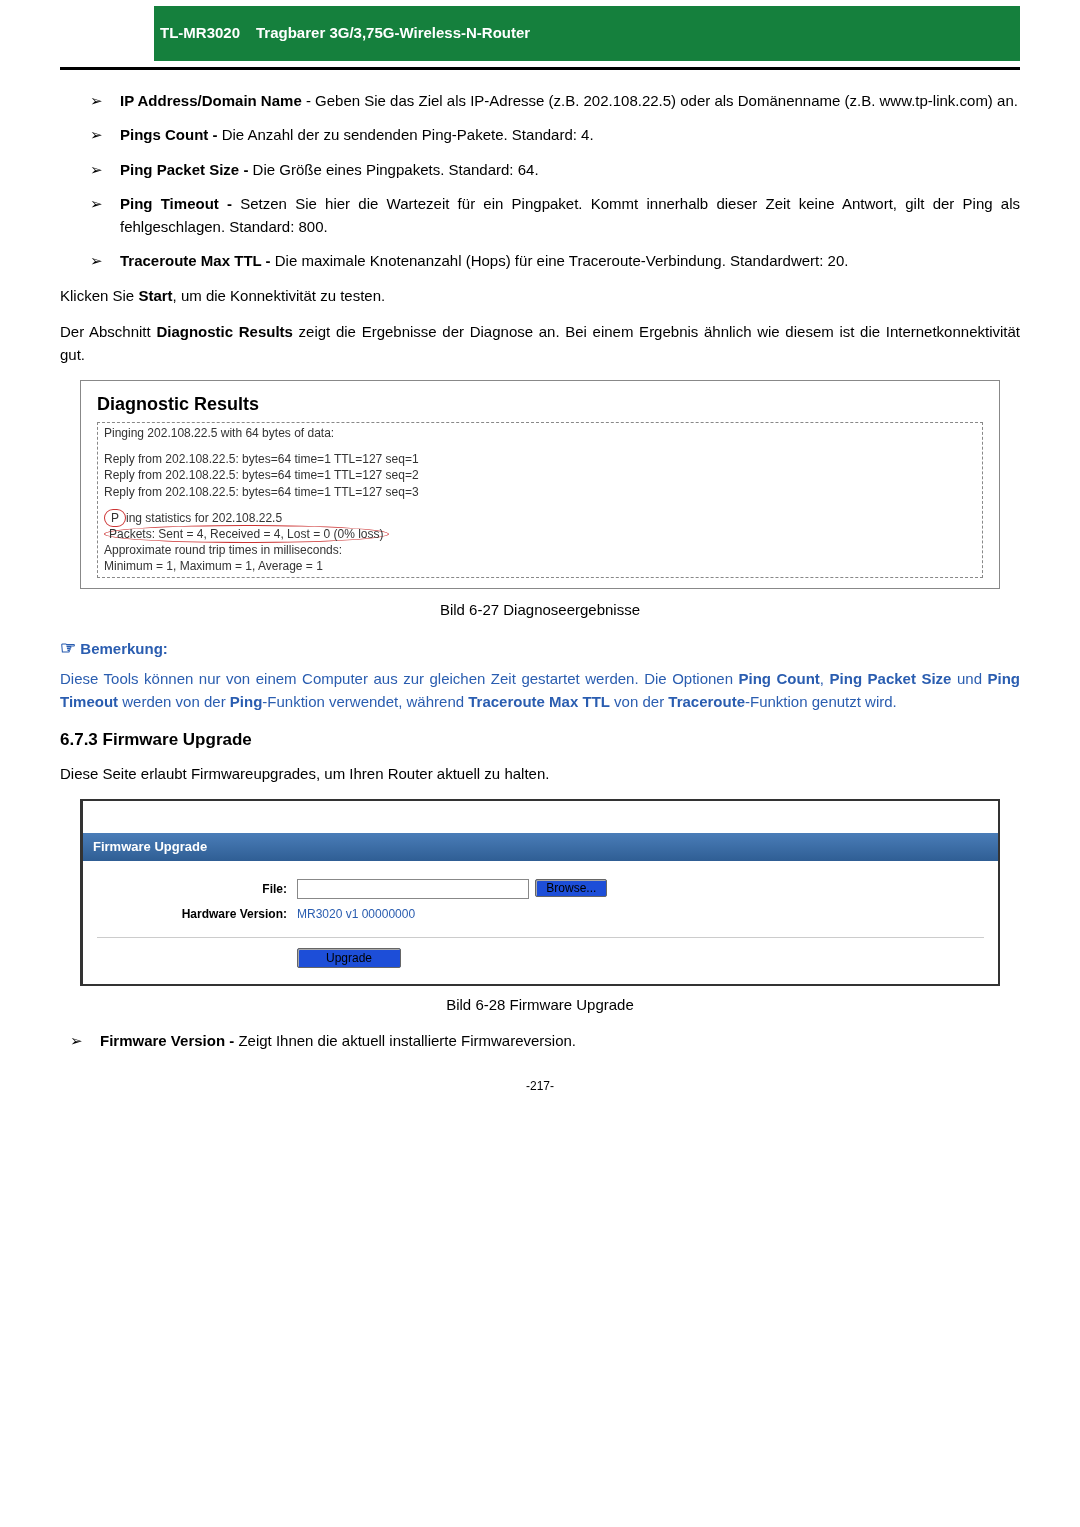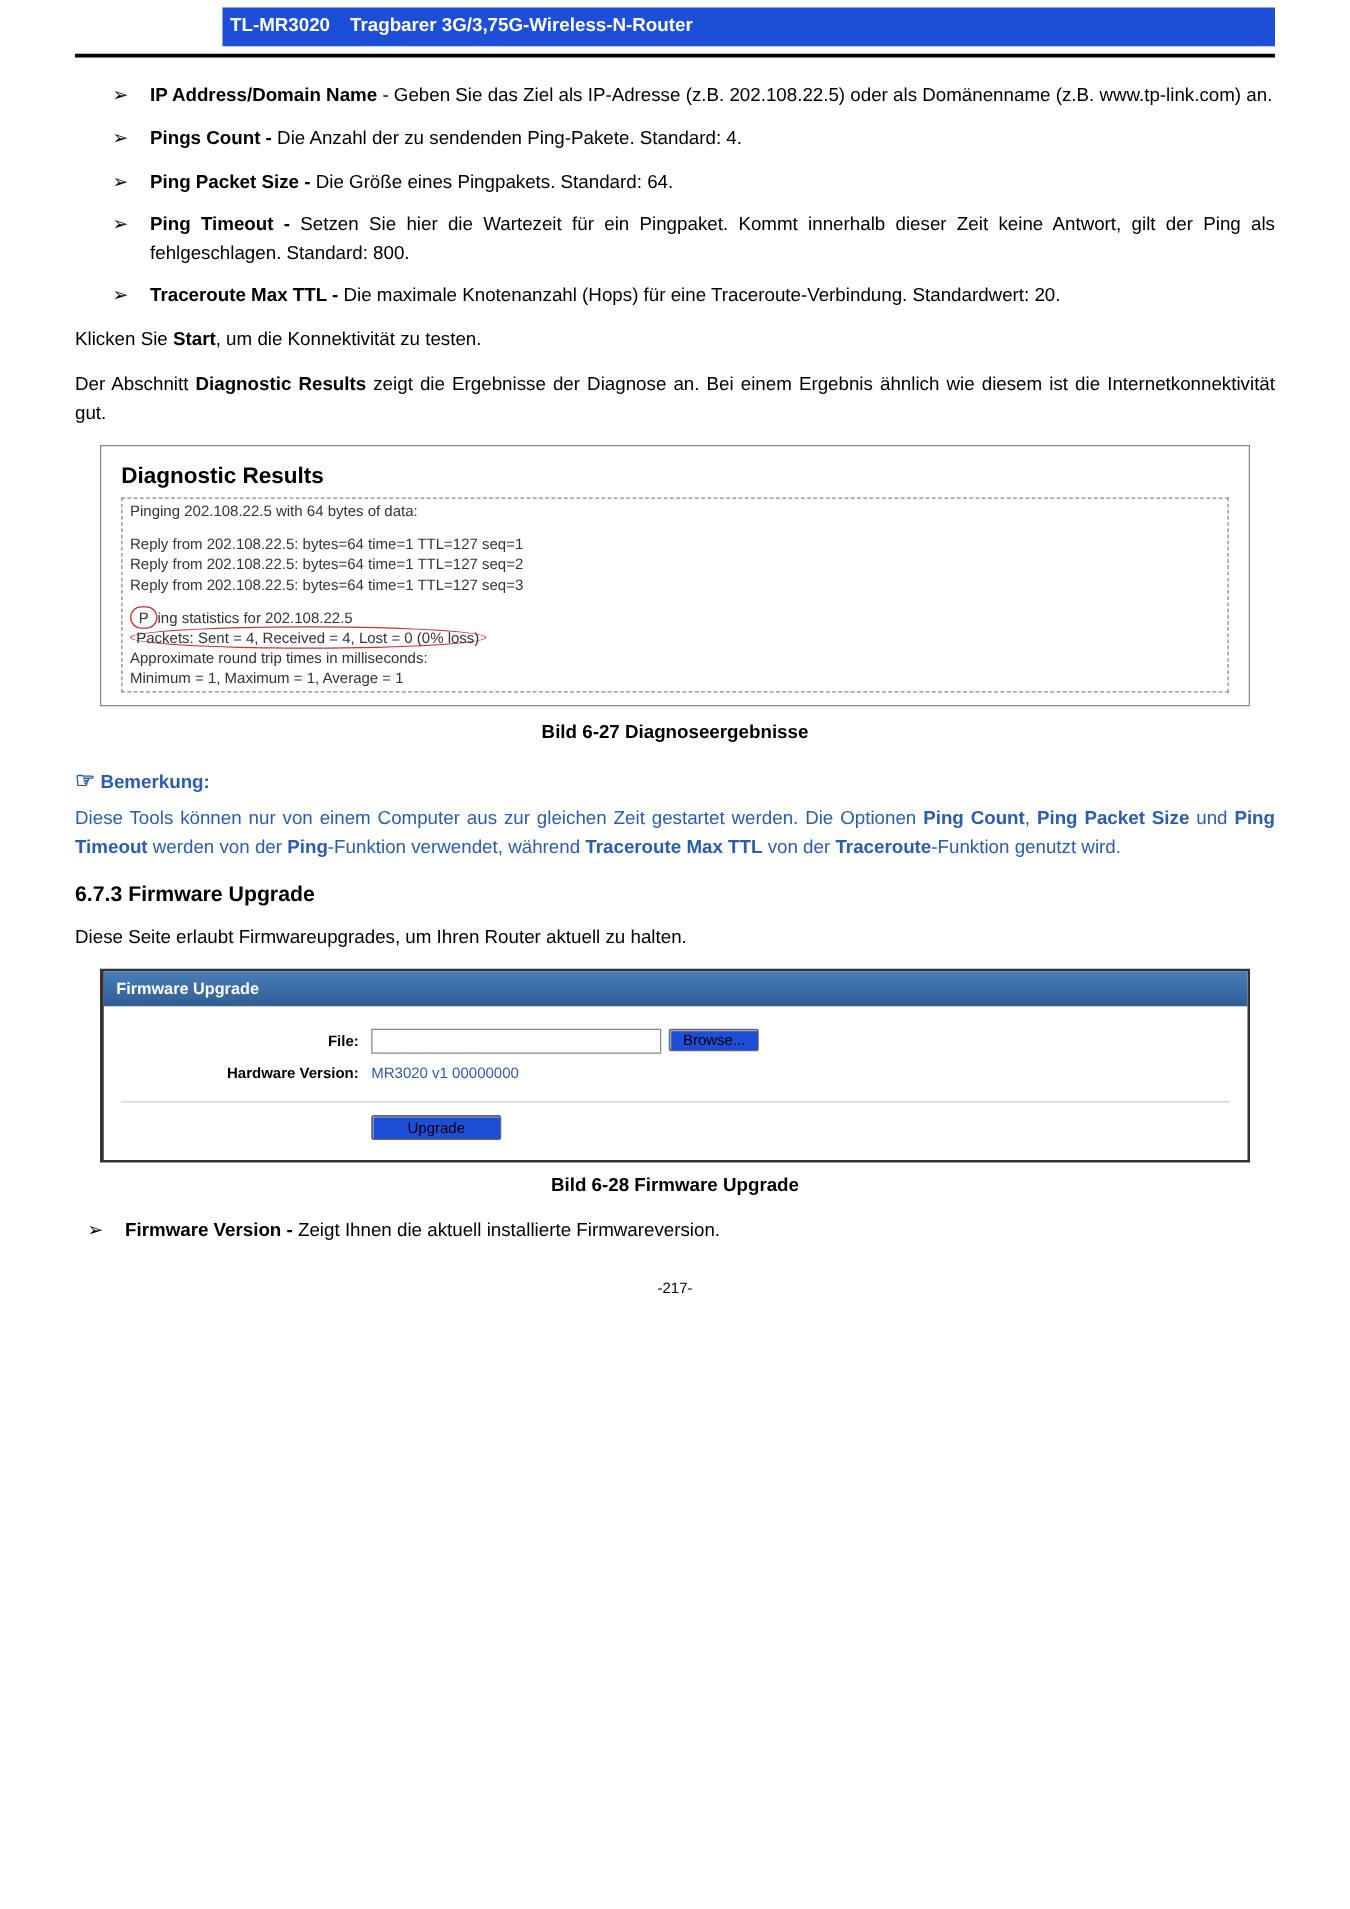--- a/index.html
+++ b/index.html
@@ -10,26 +10,26 @@
     padding: 0 60px 30px 60px;
     line-height: 1.5;
     background: #fff;
   }
   .header-bar {
     border-bottom: 3px solid #000;
     padding: 6px 0;
     margin-bottom: 20px;
   }
   .header-inner {
-    background: #1d4ed8;
+    background: #15803d;
     color: #fff;
     font-weight: bold;
-    padding: 4px 6px;
+    padding: 16px 6px;
     text-align: left;
-    margin-left: 118px;
+    margin-left: 94px;
   }
   .header-inner .gap { display:inline-block; width:16px; }
   ul.bullets {
     list-style: none;
     padding: 0 0 0 30px;
     margin: 0 0 10px 0;
   }
   ul.bullets > li {
     position: relative;
     padding-left: 30px;
@@ -58,39 +58,40 @@
     color: #333;
     line-height: 1.35;
   }
   .oval {
     display: inline-block;
     border: 1.5px solid #c33;
     border-radius: 50%/60%;
     padding: 0 6px;
     margin: -2px 0;
   }
-  .caption { text-align: center; margin: 8px 0 14px 0; font-weight: bold; }
+  .caption { text-align: center; margin: 8px 0 14px 0; }
   .note-head { color: #2a5db0; font-weight: bold; margin: 6px 0; }
   .note-head .hand { font-size: 18px; }
   .note-body { color: #2a5db0; text-align: justify; margin-bottom: 14px; }
   .note-body b { color: #2a5db0; }
   h3.sec { font-size: 17px; font-weight: bold; margin: 14px 0 8px 0; }
   .fw-box {
     border: 2px solid #333;
     border-left: 3px solid #333;
     margin: 8px 20px;
     font-size: 12px;
   }
   .fw-titlebar {
     background: #3a6ea5;
     background: linear-gradient(#4a7db8, #2f5e94);
     color: #fff;
     font-weight: bold;
     padding: 4px 10px;
     font-size: 13px;
+    margin-top: 32px;
   }
   .fw-body {
     padding: 18px 14px 10px 14px;
   }
   .fw-row { display:flex; align-items:center; margin-bottom:6px; }
   .fw-label { width: 190px; text-align: right; font-weight: bold; color:#000; padding-right:10px; font-size:12px;}
   .fw-val { color: #2a5db0; font-size:12px; }
   .fw-file-input {
     width: 230px; height:18px; border:1px solid #888; margin-right:3px;
   }

